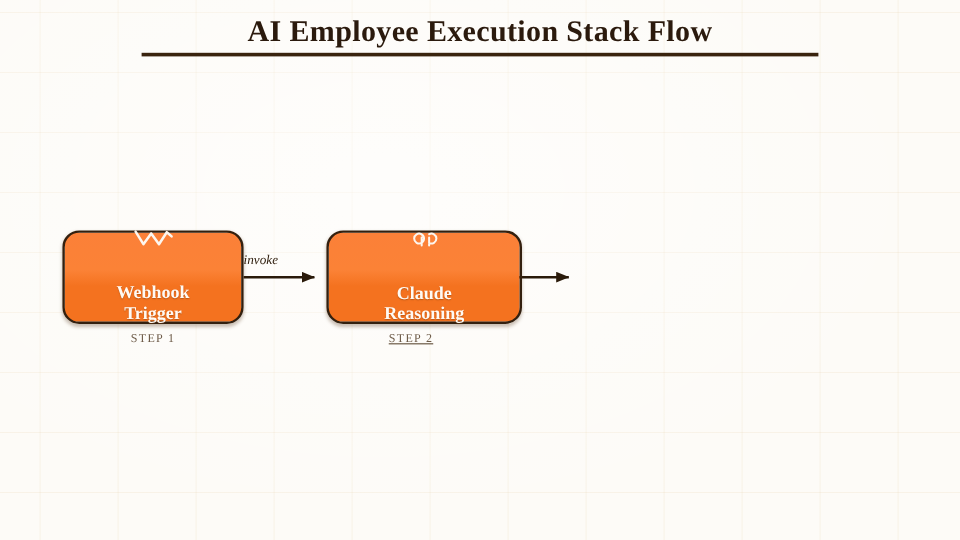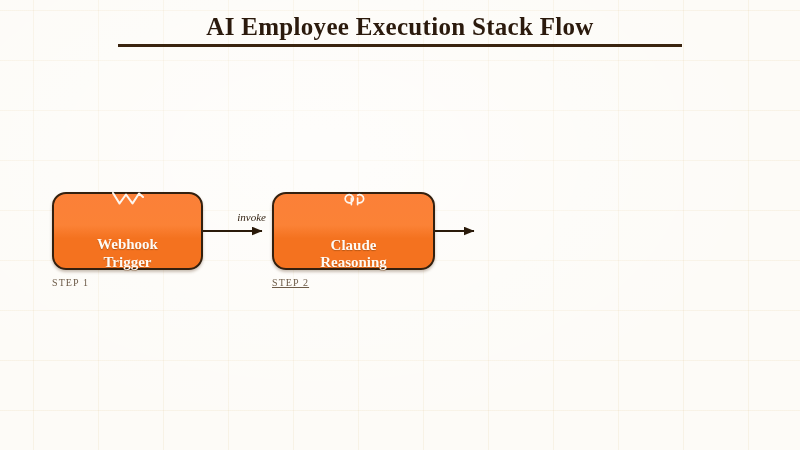--- a/index.html
+++ b/index.html
@@ -105,31 +105,32 @@
     white-space: pre-line;
   }
 
   
   .step-caption {
     position: absolute;
     font-family: "Liberation Serif", serif;
     font-size: 10px;
     letter-spacing: 1.1px;
     color: #6d5b48;
+    text-align: center;
     white-space: nowrap;
   }
 
   
   .edge-label {
     position: absolute;
     font-family: "Liberation Serif", serif;
     font-style: italic;
     font-size: 11px;
     color: #2d1c0c;
-    text-align: right;
+    text-align: left;
     white-space: nowrap;
   }
 </style>
 </head>
 <body>
 
 <div id="canvas"></div>
 <div id="vignette"></div>
 
 <div id="title-block">

